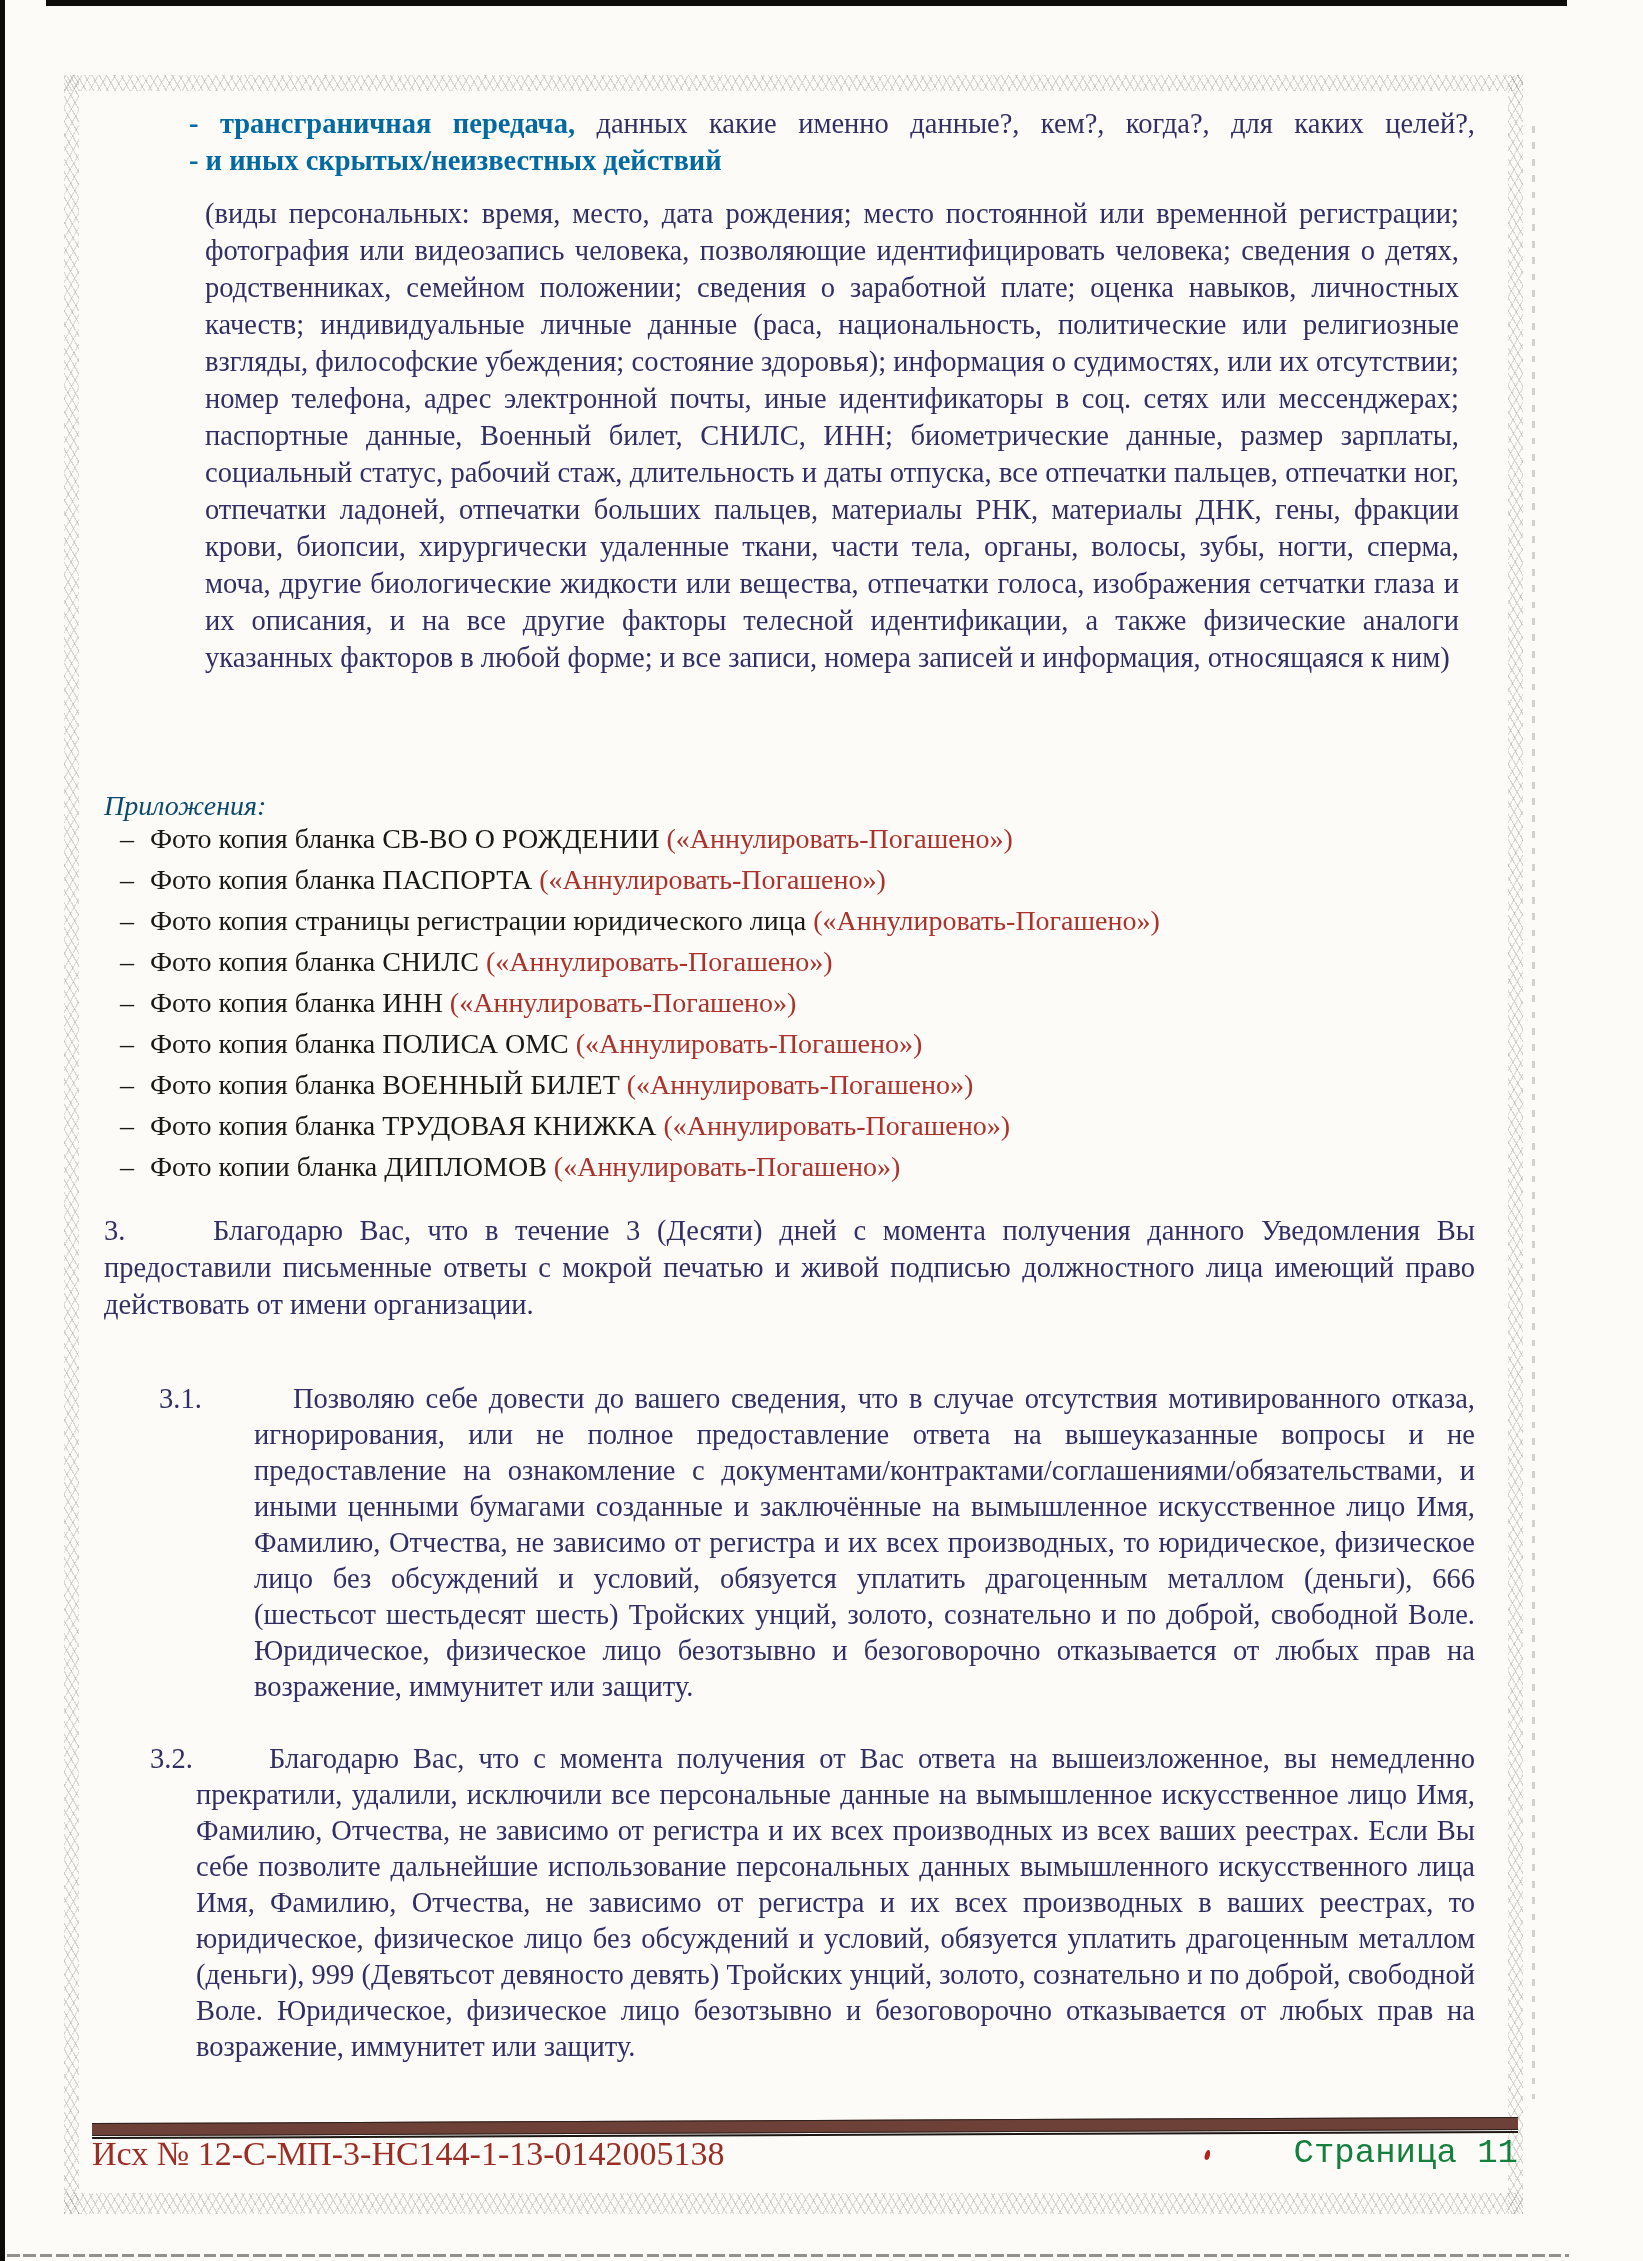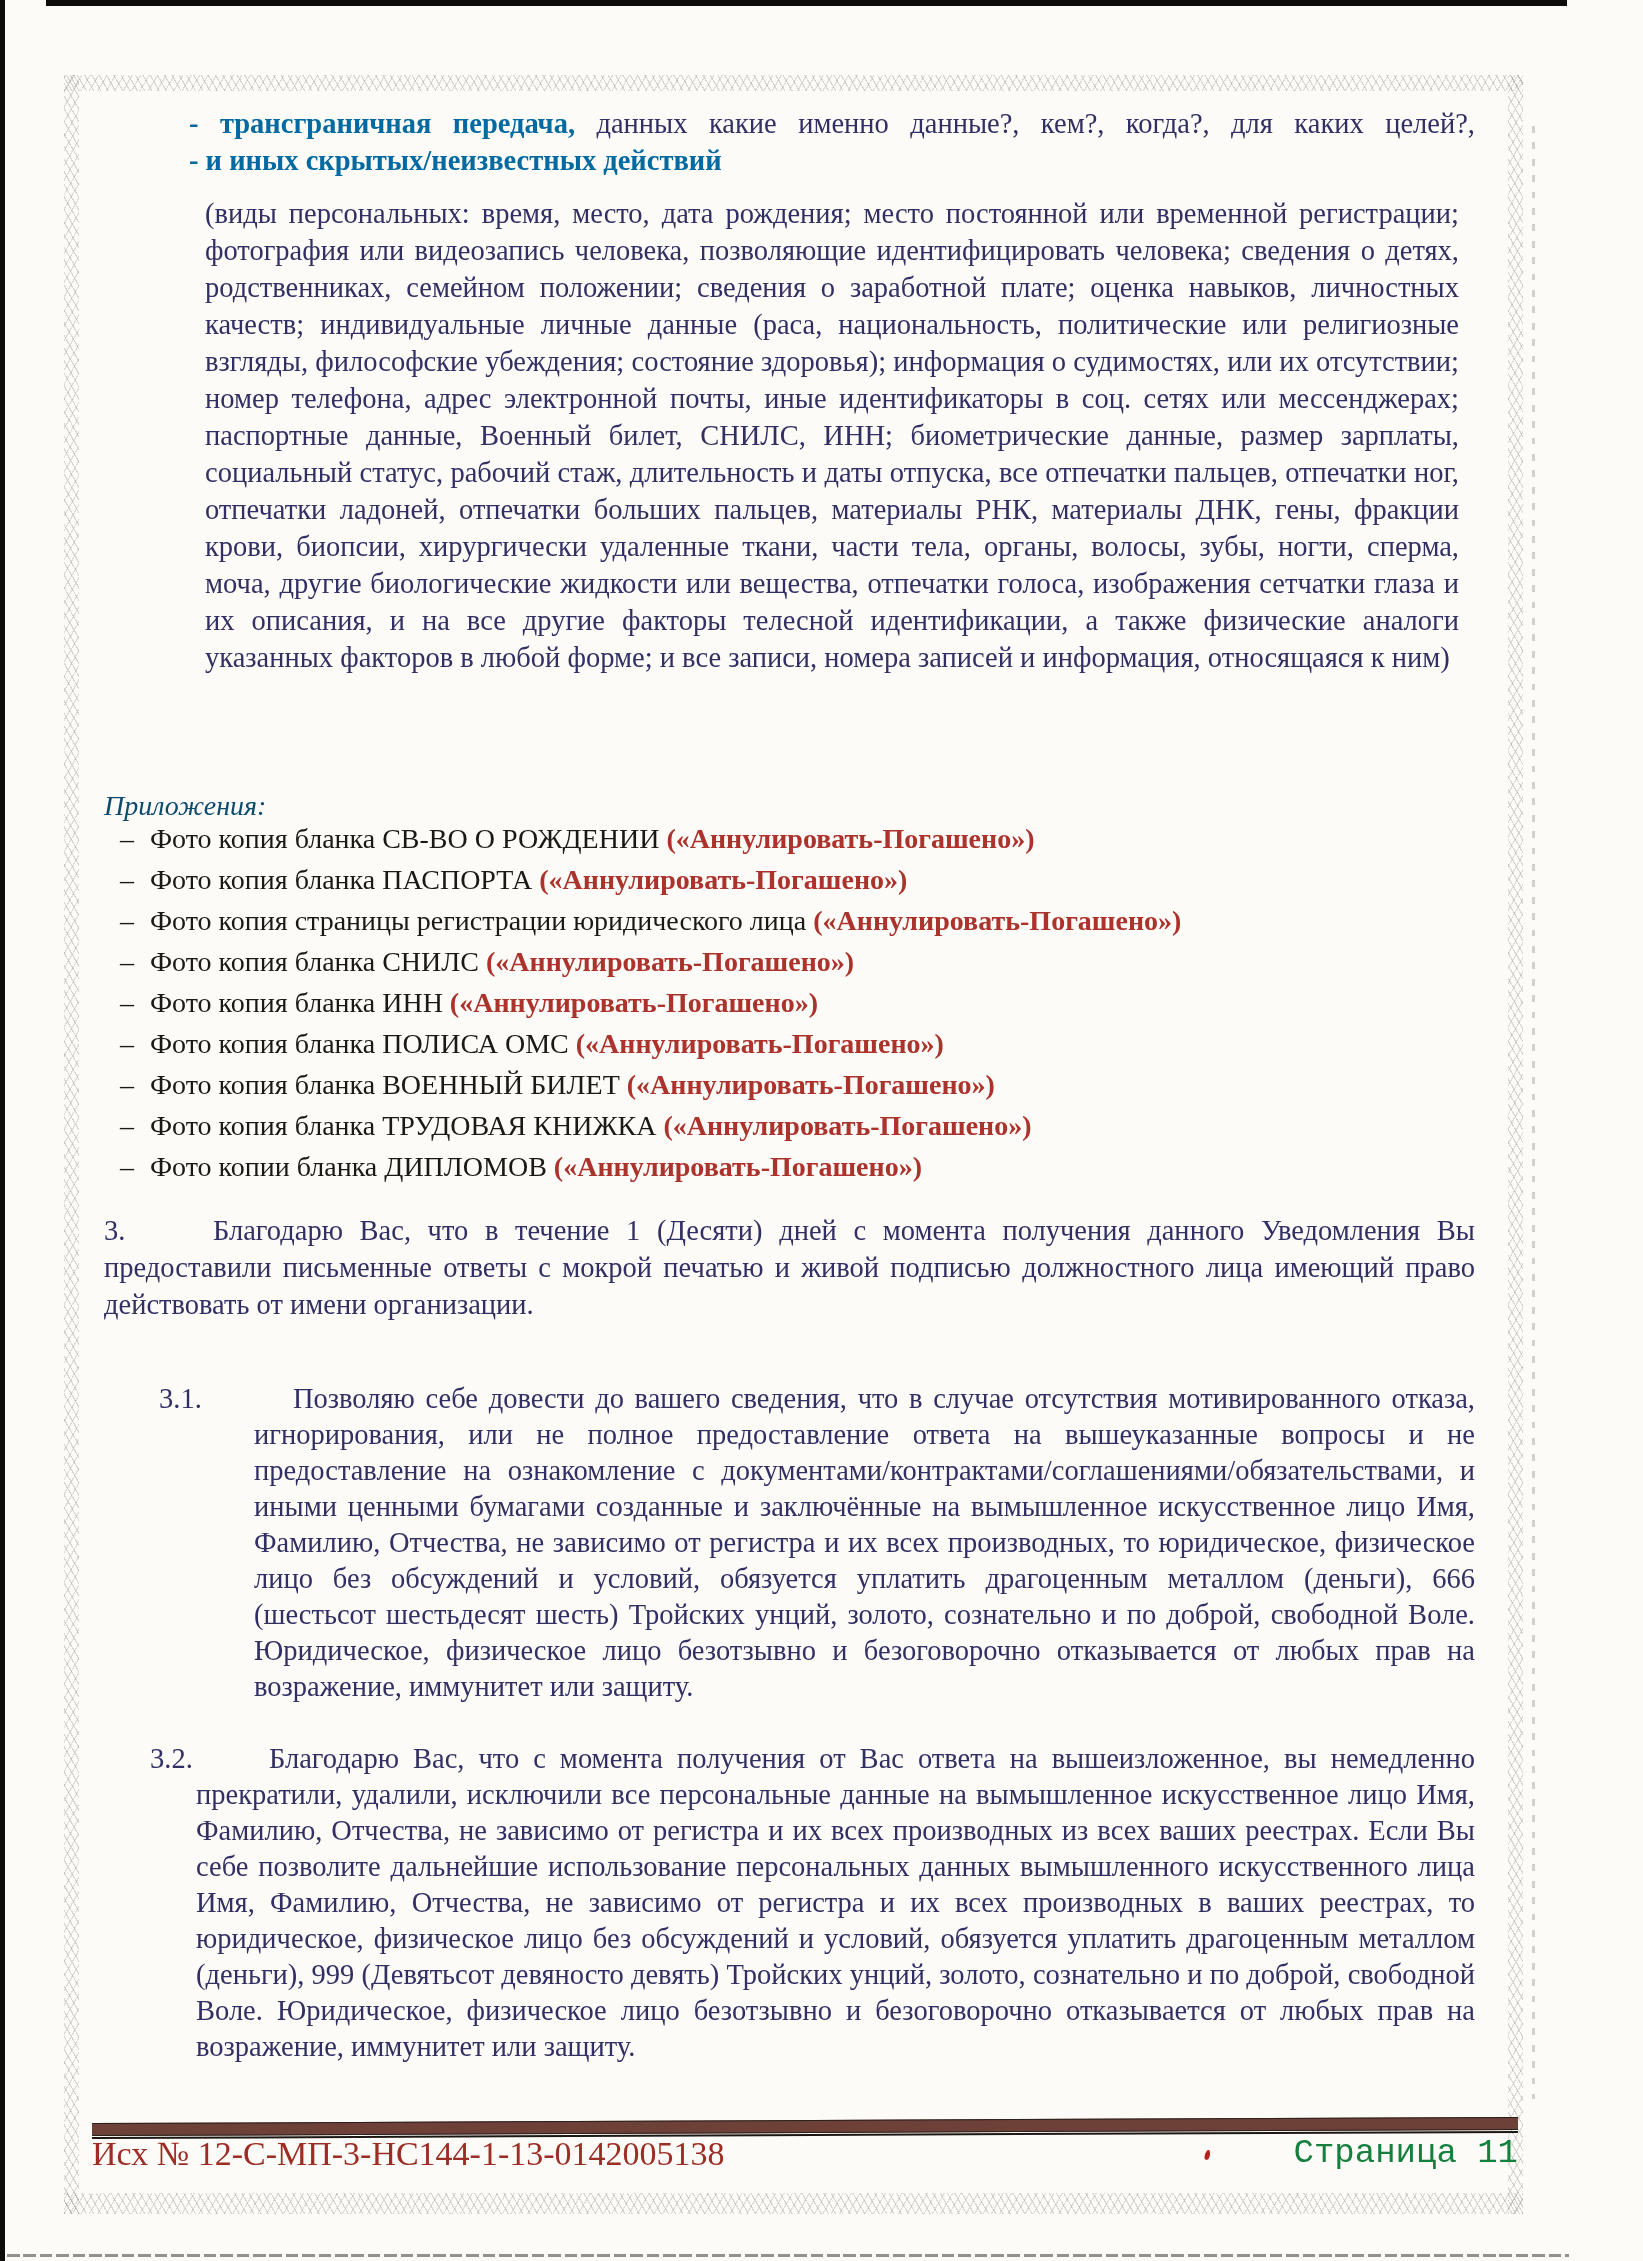--- a/index.html
+++ b/index.html
@@ -37,21 +37,21 @@
   .details{margin:16px;text-align:justify;}
 
   
   .attachments-title{position:absolute;left:104px;top:787px;
     font-size:28px;line-height:37px;color:#0c4a6e;font-style:italic;}
   .attachments{position:absolute;left:104px;top:818px;width:1402px;
     list-style:none;margin:0;padding:0;font-size:28px;}
   .attachments li{position:relative;padding-left:46px;height:41px;line-height:41px;
     color:#1b1916;white-space:nowrap;}
   .attachments .dash{position:absolute;left:16px;top:0;}
-  .status{font-weight:700;color:#ac322c;}
+  .status{font-weight:400;color:#ac322c;}
 
   
   .clause{position:absolute;font-size:28.5px;}
   .clause .clause-num{position:absolute;top:0;}
   .clause p{margin:0;text-align:justify;}
   .clause-3{left:104px;top:1212px;width:1371px;line-height:37px;}
   .clause-3 .clause-num{left:0;}
   .clause-3 p{text-indent:109px;}
   .clause-3-1{left:232px;top:1381px;width:1243px;line-height:36px;}
   .clause-3-1 .clause-num{left:-73px;}
@@ -101,21 +101,21 @@
     <li><span class="dash">–</span><span>Фото копия бланка СНИЛС </span><span class="status">(«Аннулировать-Погашено»)</span></li>
     <li><span class="dash">–</span><span>Фото копия бланка ИНН </span><span class="status">(«Аннулировать-Погашено»)</span></li>
     <li><span class="dash">–</span><span>Фото копия бланка ПОЛИСА ОМС </span><span class="status">(«Аннулировать-Погашено»)</span></li>
     <li><span class="dash">–</span><span>Фото копия бланка ВОЕННЫЙ БИЛЕТ </span><span class="status">(«Аннулировать-Погашено»)</span></li>
     <li><span class="dash">–</span><span>Фото копия бланка ТРУДОВАЯ КНИЖКА </span><span class="status">(«Аннулировать-Погашено»)</span></li>
     <li><span class="dash">–</span><span>Фото копии бланка ДИПЛОМОВ </span><span class="status">(«Аннулировать-Погашено»)</span></li>
   </ul>
 
   <div class="clause clause-3">
     <span class="clause-num">3.</span>
-    <p>Благодарю Вас, что в течение 1 (Десяти) дней с момента получения данного Уведомления Вы предоставили письменные  ответы с мокрой печатью и живой подписью должностного лица имеющий право действовать от имени организации.</p>
+    <p>Благодарю Вас, что в течение 3 (Десяти) дней с момента получения данного Уведомления Вы предоставили письменные  ответы с мокрой печатью и живой подписью должностного лица имеющий право действовать от имени организации.</p>
   </div>
 
   <div class="clause clause-3-1">
     <span class="clause-num">3.1.</span>
     <p>Позволяю себе довести до вашего сведения, что в случае отсутствия мотивированного отказа, игнорирования, или не полное предоставление ответа на вышеуказанные вопросы и не предоставление на ознакомление с документами/контрактами/соглашениями/обязательствами, и иными ценными бумагами созданные и заключённые на вымышленное искусственное  лицо Имя, Фамилию, Отчества, не зависимо от регистра и их всех производных, то юридическое, физическое лицо без обсуждений и условий, обязуется уплатить драгоценным металлом (деньги),  666 (шестьсот шестьдесят шесть) Тройских унций, золото, сознательно и по доброй, свободной Воле. Юридическое, физическое лицо безотзывно и безоговорочно отказывается от любых прав на возражение, иммунитет или защиту.</p>
   </div>
 
   <div class="clause clause-3-2">
     <span class="clause-num">3.2.</span>
     <p>Благодарю Вас, что с момента получения от Вас ответа на вышеизложенное, вы немедленно прекратили,  удалили, исключили все персональные данные на вымышленное искусственное  лицо Имя, Фамилию, Отчества, не зависимо от регистра и их всех производных из всех ваших реестрах. Если Вы себе позволите дальнейшие использование персональных данных вымышленного искусственного  лица Имя, Фамилию, Отчества, не зависимо от регистра и их всех производных в ваших реестрах, то юридическое, физическое лицо без обсуждений и условий, обязуется уплатить драгоценным металлом (деньги),  999 (Девятьсот девяносто девять) Тройских унций, золото, сознательно и по доброй, свободной Воле. Юридическое, физическое лицо безотзывно и безоговорочно отказывается от любых прав на возражение, иммунитет или защиту.</p>

